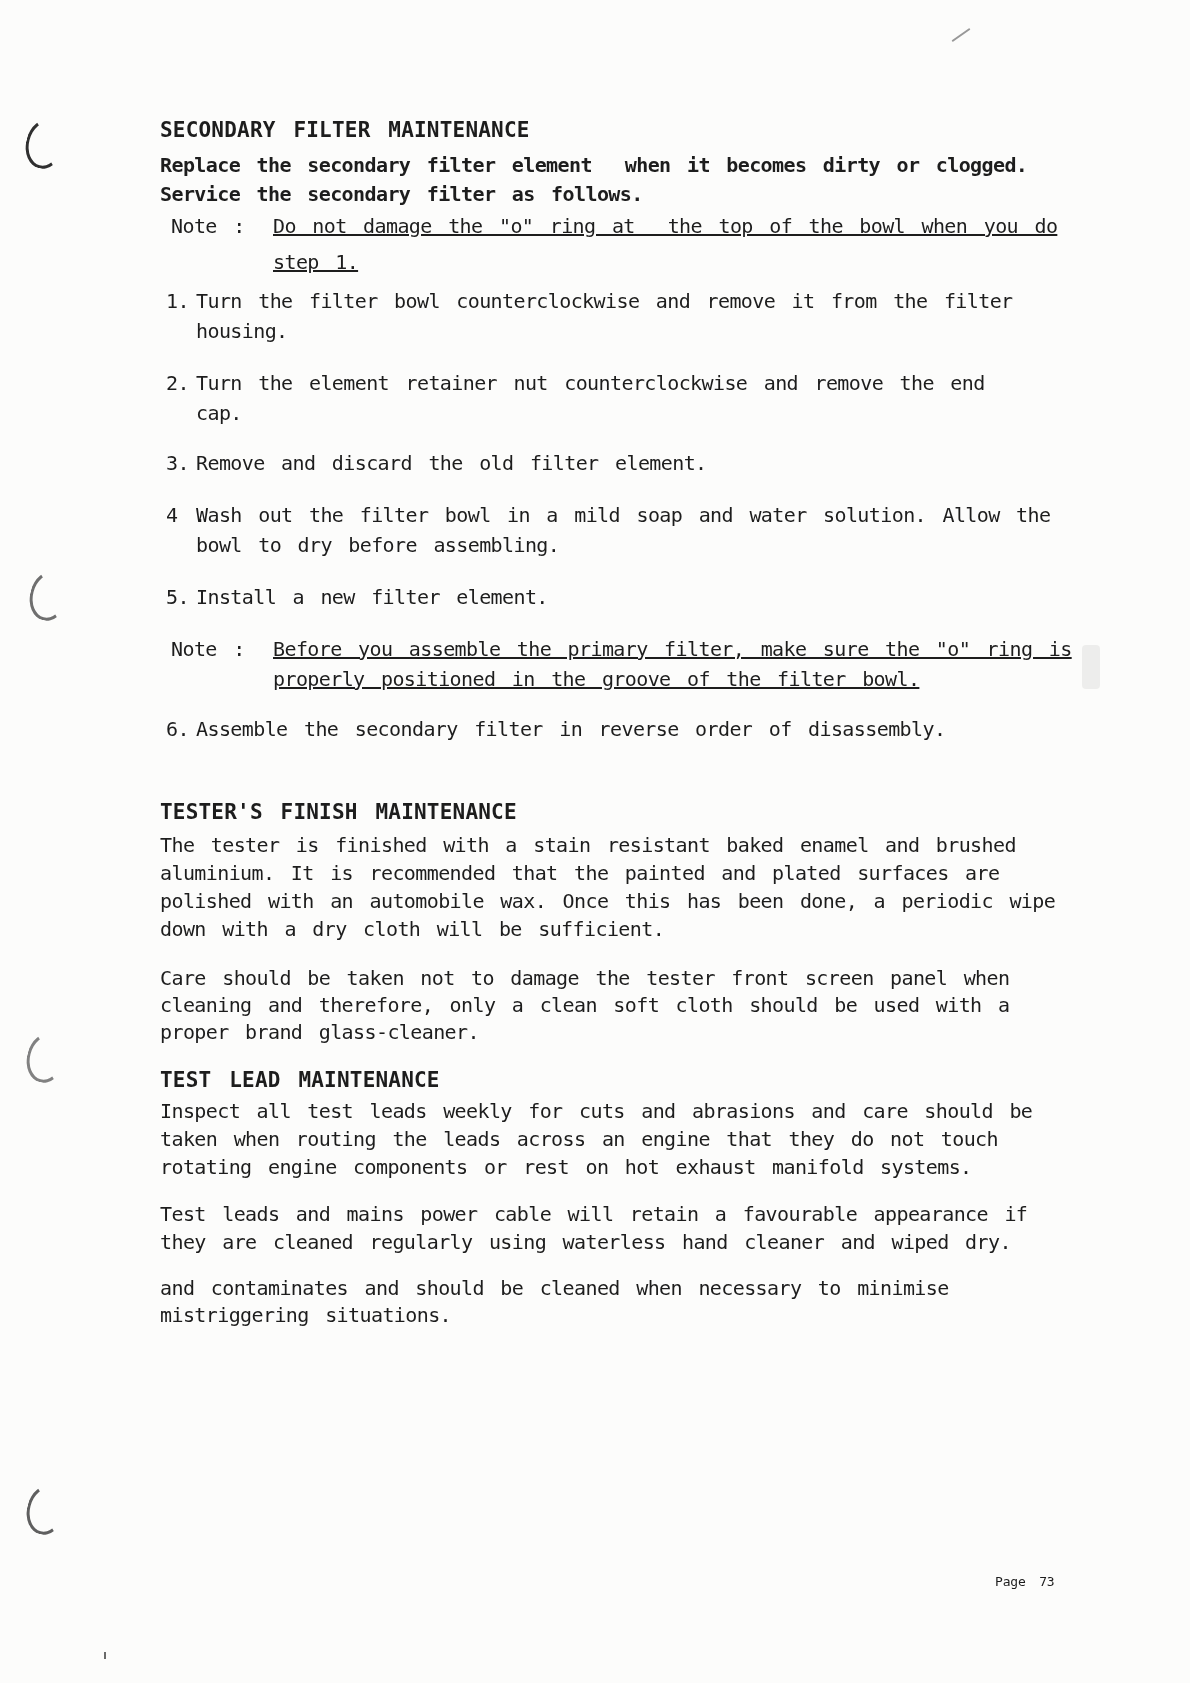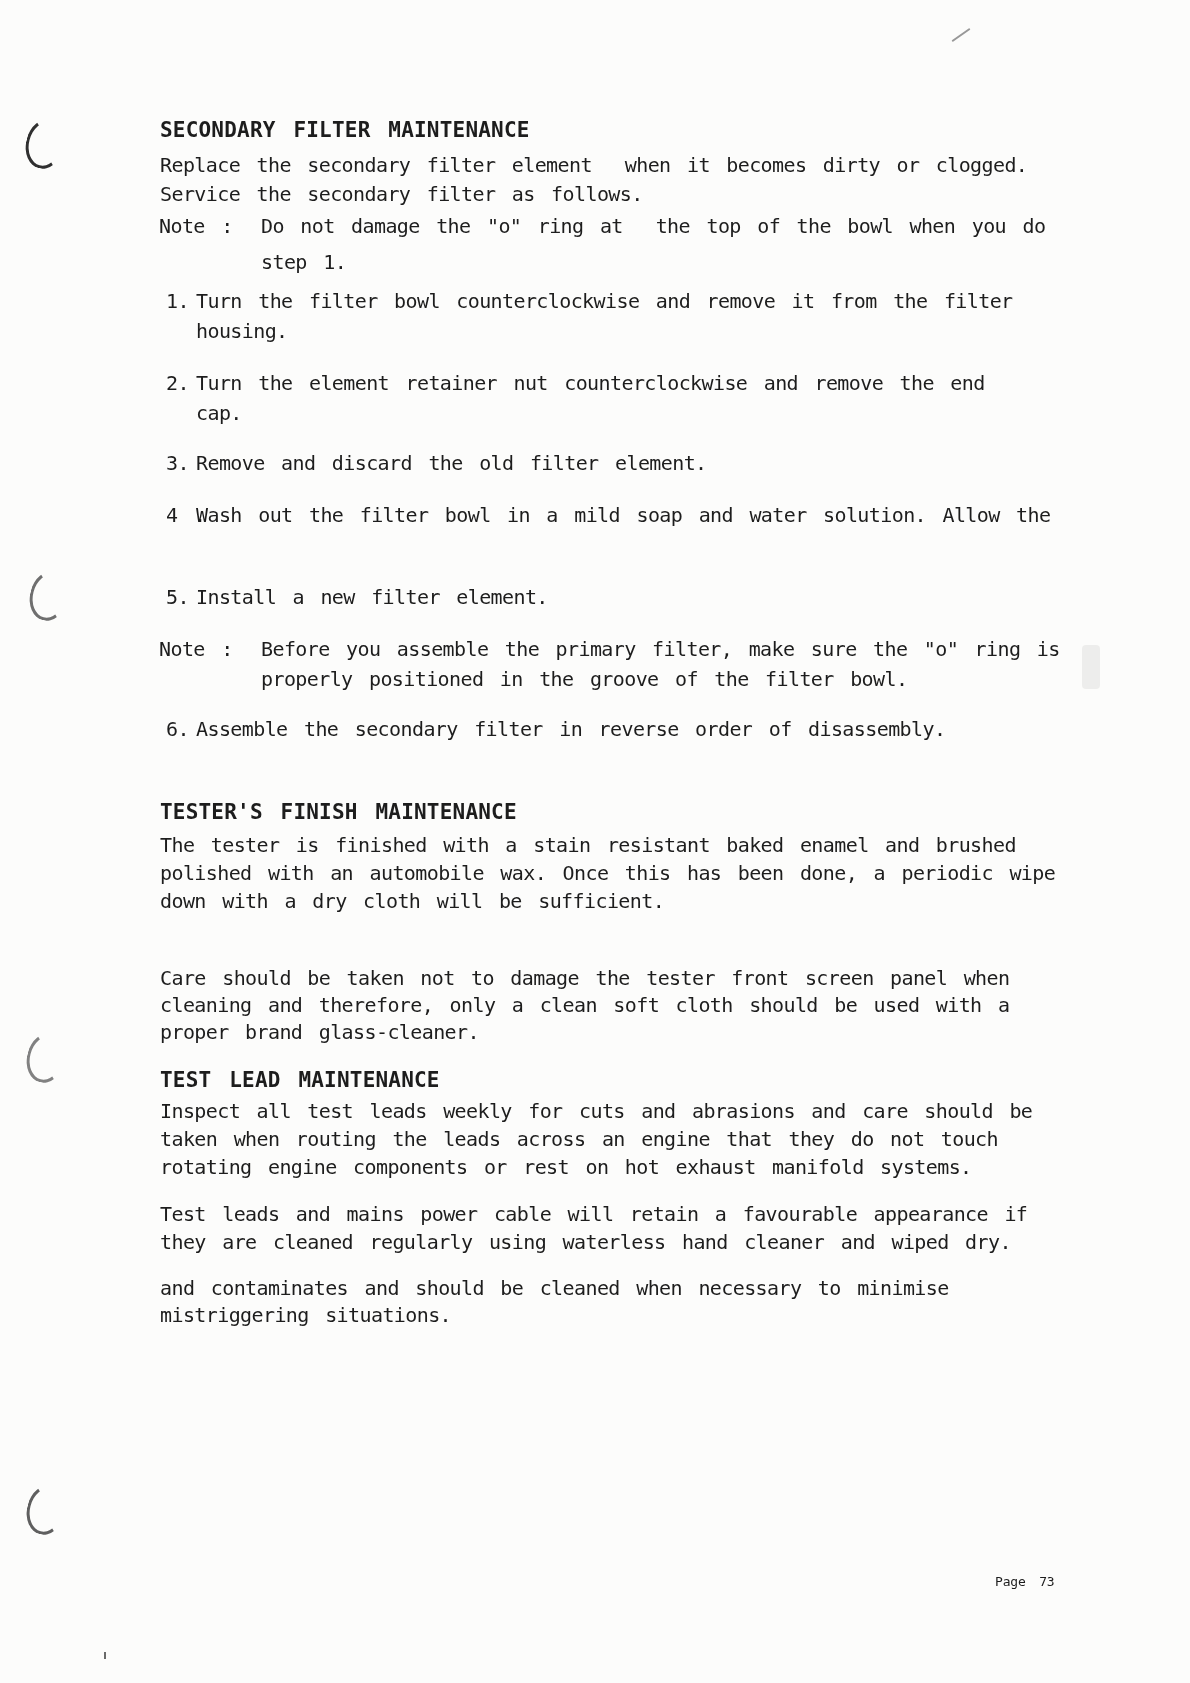--- a/index.html
+++ b/index.html
@@ -9,23 +9,23 @@
     position: relative;
     font-family: "DejaVu Sans Mono", monospace;
     color: #1d1d1d;
     overflow: hidden;
   }
   .abs { position: absolute; }
   .line { white-space: pre; font-size: 20px; letter-spacing: -0.6px; word-spacing: 5px; }
   .h { font-weight: bold; font-size: 21px; letter-spacing: 0.2px; word-spacing: 5px; white-space: pre; }
 
   .block { left: 160px; margin-top: 12px; }
-  .intro .line { line-height: 29px; }
+  .intro .line { line-height: 29px; font-weight: bold; }
 
-  .note { left: 156px; }
+  .note { left: 168px; text-decoration: underline; }
   .note .nlabel { position: absolute; left: 3px; top: 0; }
   .note .nlines { margin-left: 105px; }
   .note1 .line { line-height: 36px; }
   .note2 .line { line-height: 30px; }
 
   .step { left: 160px; }
   .step .num { position: absolute; left: 6px; top: 0; }
   .step .slines { margin-left: 36px; }
   .step .line { line-height: 30px; }
 
@@ -117,20 +117,21 @@
   <span class="line num">3.</span>
   <div class="slines">
     <div class="line">Remove and discard the old filter element.</div>
   </div>
 </div>
 
 <div class="abs step" style="top:500px">
   <span class="line num">4 .</span>
   <div class="slines">
     <div class="line">Wash out the filter bowl in a mild soap and water solution. Allow the</div>
+    <div class="line">bowl to dry before assembling.</div>
   </div>
 </div>
 
 <div class="abs step" style="top:582px">
   <span class="line num">5.</span>
   <div class="slines">
     <div class="line">Install a new filter element.</div>
   </div>
 </div>
 
@@ -146,20 +147,21 @@
   <span class="line num">6.</span>
   <div class="slines">
     <div class="line">Assemble the secondary filter in reverse order of disassembly.</div>
   </div>
 </div>
 
 <div class="abs block h" style="top:788px">TESTER'S FINISH MAINTENANCE</div>
 
 <div class="abs block para" style="top:819px">
   <div class="line">The tester is finished with a stain resistant baked enamel and brushed</div>
+  <div class="line">aluminium. It is recommended that the painted and plated surfaces are</div>
   <div class="line">polished with an automobile wax. Once this has been done, a periodic wipe</div>
   <div class="line">down with a dry cloth will be sufficient.</div>
 </div>
 
 <div class="abs block para27" style="top:953px">
   <div class="line">Care should be taken not to damage the tester front screen panel when</div>
   <div class="line">cleaning and therefore, only a clean soft cloth should be used with a</div>
   <div class="line">proper brand glass-cleaner.</div>
 </div>
 

